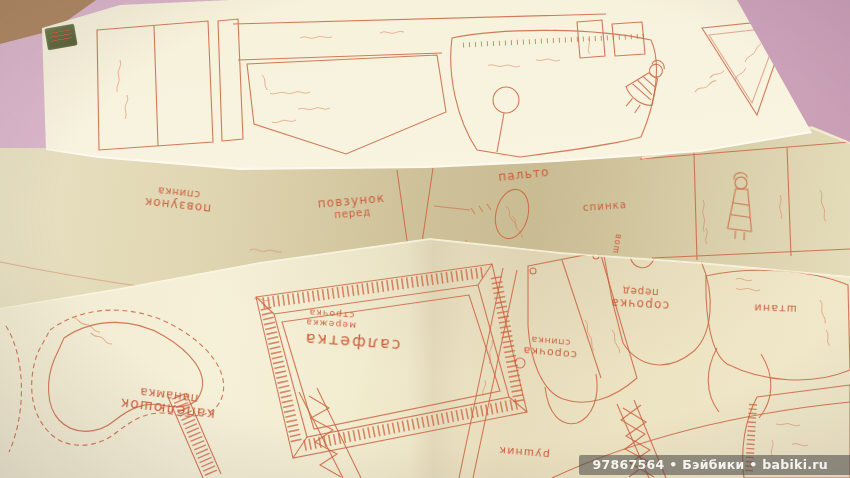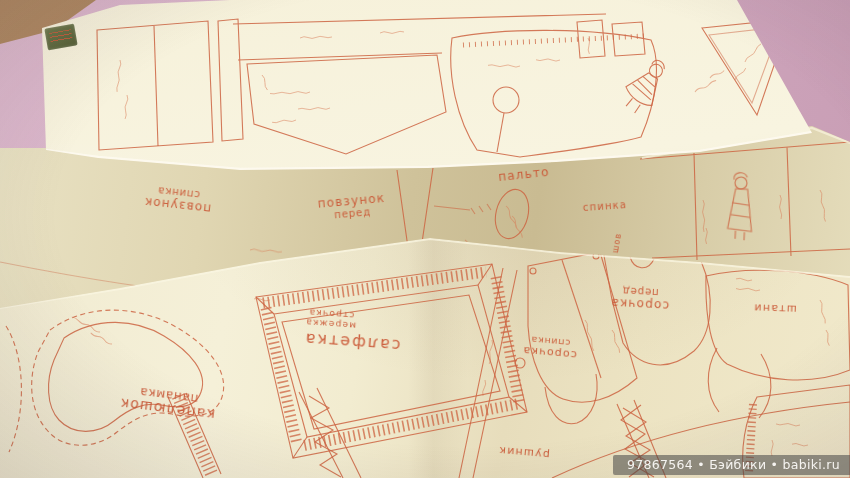--- a/index.html
+++ b/index.html
@@ -47,23 +47,24 @@
   .lbl{
     position:absolute;color:rgba(202,88,55,.95);text-align:center;line-height:1.1;
     letter-spacing:1.2px;filter:blur(.35px);white-space:nowrap;
     transform:translate(-50%,-50%) rotate(var(--r,0deg));
   }
   .lbl span{display:block;}
   .lbl .l2{font-size:.85em;letter-spacing:.8px;}
   .vignette{position:absolute;inset:0;pointer-events:none;
     background:radial-gradient(ellipse at 55% 45%, transparent 62%, rgba(60,40,50,.14));}
   .watermark{
-    position:absolute;right:0;bottom:3px;padding:2px 10px 3px 14px;
+    position:absolute;right:0;bottom:3px;padding:2px 22px 3px 14px;
     background:rgba(70,70,70,.55);color:#f5f3f0;font-size:12.5px;letter-spacing:.3px;
     border-radius:2px 0 0 2px;
+    font-weight:bold;
   }
   .ink{stroke:#cd6442;fill:none;stroke-width:1.1;opacity:.85;}
   .sq{stroke:#d87a55;fill:none;stroke-width:.9;opacity:.55;}
   .comb{stroke:#cd6442;fill:none;opacity:.75;}
   .edge{fill:none;stroke-linejoin:round;}
 </style>
 </head>
 <body>
 
 <div class="stage">

